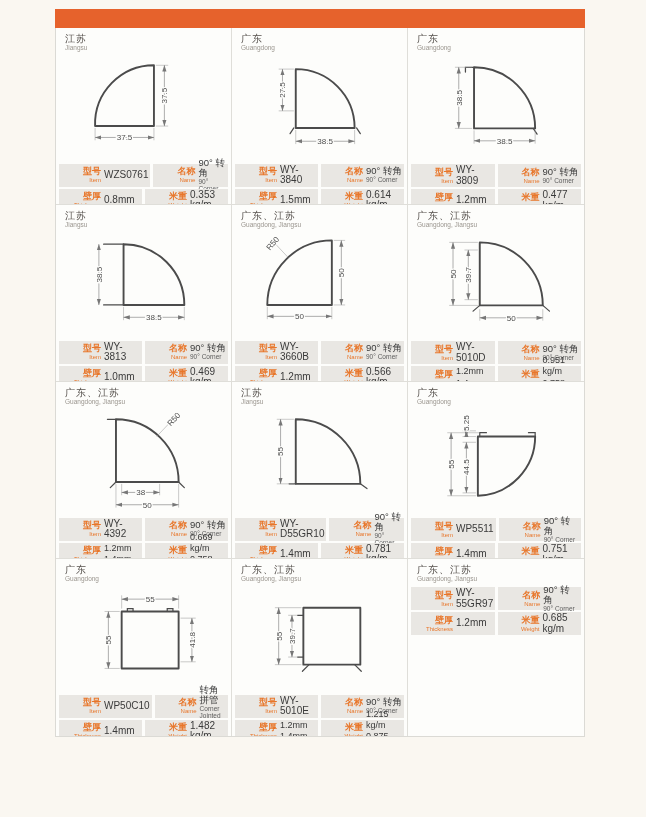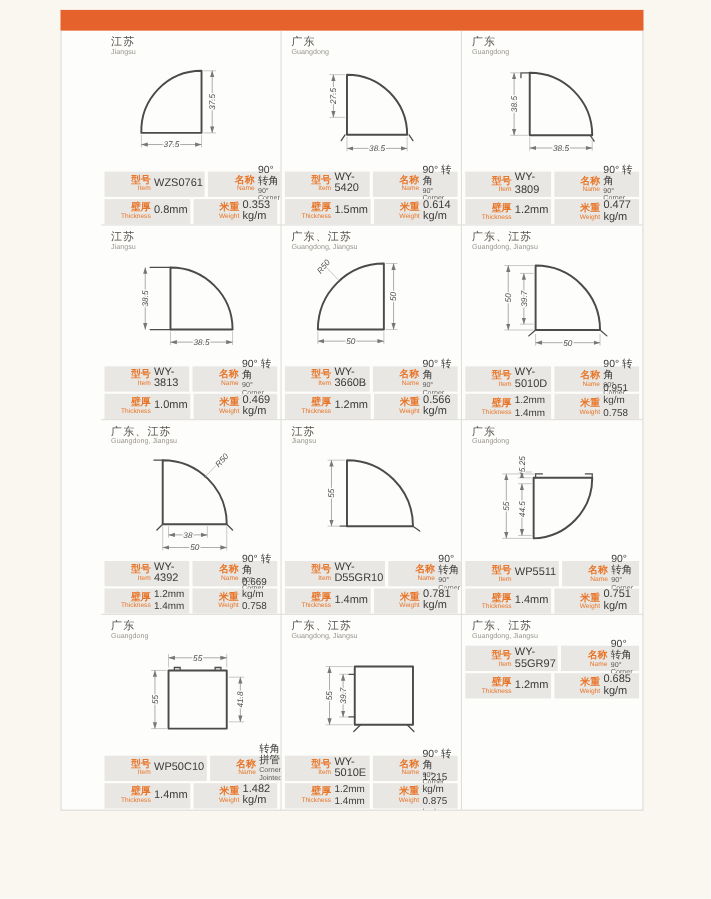--- a/index.html
+++ b/index.html
@@ -12,34 +12,34 @@
   .content{margin-left:55px;width:530px;}
   .titles{padding-top:22px;}
   .title-cn{font-size:17px;font-weight:bold;color:#3a3a3a;letter-spacing:1px;}
   .title-en{font-size:16px;font-weight:bold;color:#E6622C;margin-top:3px;}
   .accent-bar{height:19px;background:#E6622C;margin-top:9px;}
   .grid{
     display:grid;
     grid-template-columns:repeat(3,1fr);
     grid-template-rows:repeat(4,177px);
     background:#FDFDFB;
-    border:1px solid #DBDAD5;border-top:none;padding-left:36px;
+    border:1px solid #DBDAD5;border-top:none;
   }
   .cell{
     border-right:1px solid #DFDED9;
     border-bottom:1px solid #DFDED9;
     display:flex;flex-direction:column;
     overflow:hidden;
   }
   .cell:nth-child(3n){border-right:none;}
   .cell:nth-child(n+10){border-bottom:none;}
   .region{padding:6px 0 0 9px;height:22px;line-height:1;}
   .region-cn{font-size:10px;color:#57524e;letter-spacing:1px;}
   .region-en{font-size:6.5px;color:#9b968f;margin-top:1px;}
-  .drawing{flex:1;padding:0 3px;font-style:italic;}
+  .drawing{flex:1;padding:0 3px;}
   .drawing svg{width:100%;height:100%;display:block;}
   .p{fill:none;stroke:#4b4b4b;stroke-width:2;stroke-linejoin:round;stroke-linecap:round;}
   .p2{fill:none;stroke:#4b4b4b;stroke-width:1.3;stroke-linecap:round;}
   .d{stroke:#858585;stroke-width:0.7;fill:none;}
   .e{stroke:#999;stroke-width:0.55;fill:none;}
   .t{font-size:8.5px;fill:#4f4f4f;text-anchor:middle;stroke:#FDFDFB;stroke-width:2.6;paint-order:stroke;font-family:"Liberation Sans","DejaVu Sans",sans-serif;}
   .spec{padding:0 3px 4px 3px;}
   .srow{display:flex;gap:3px;margin-bottom:2px;}
   .pair{flex:1;display:flex;align-items:center;background:#E9E7E3;height:23px;padding:0 2px;}
   .slabel{width:40px;text-align:right;line-height:1;}
@@ -136,21 +136,21 @@
           <text class="t" x="95" y="97">38.5</text>
         </svg>
       </div>
       <div class="spec">
         <div class="srow">
           <div class="pair">
             <div class="slabel">
                 <span class="lcn">型号</span>
                 <span class="len">Item</span>
               </div>
-            <div class="sval"><span>WY-5420</span></div>
+            <div class="sval"><span>WY-3840</span></div>
           </div>
           <div class="pair">
             <div class="slabel">
                 <span class="lcn">名称</span>
                 <span class="len">Name</span>
               </div>
             <div class="sval">
                 <span class="vcn">90° 转角</span>
                 <span class="ven">90° Corner</span>
               </div>

